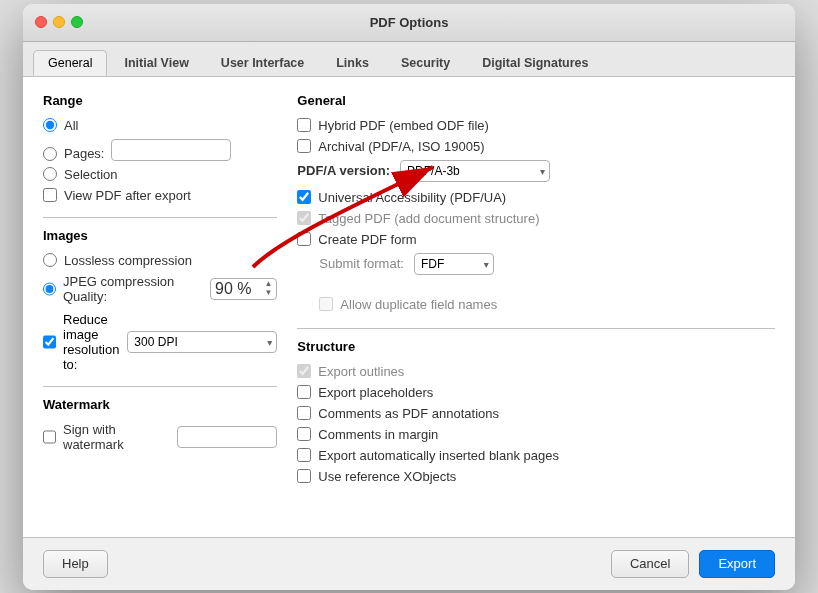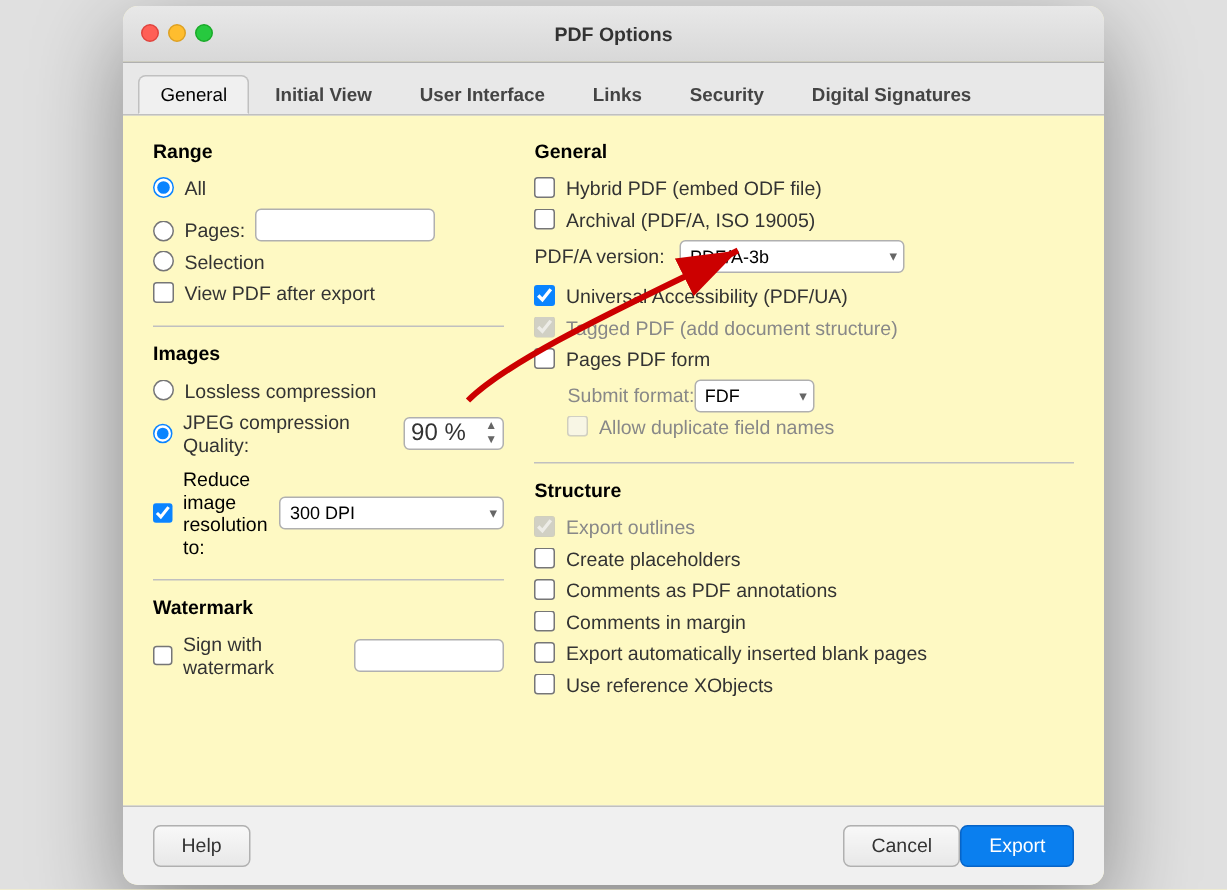--- a/index.html
+++ b/index.html
@@ -6,22 +6,22 @@
     body {
       background: #e0e0e0;
       display: flex;
       align-items: center;
       justify-content: center;
       min-height: 100vh;
       font-family: -apple-system, BlinkMacSystemFont, "Helvetica Neue", Arial, sans-serif;
       font-size: 13px;
     }
     .window {
-      width: 654px;
-      background: #fef9c3;
+      width: 772px;
+      background: #ffffff;
       border-radius: 10px;
       box-shadow: 0 20px 60px rgba(0,0,0,0.4);
       overflow: hidden;
     }
     .titlebar {
       background: linear-gradient(to bottom, #e8e8e8, #d8d8d8);
       height: 38px;
       display: flex;
       align-items: center;
       padding: 0 12px;
@@ -202,21 +202,21 @@
       accent-color: #0a84ff;
     }
     .pdf-version-row {
       display: flex;
       align-items: center;
       gap: 10px;
       margin-bottom: 8px;
     }
     .pdf-version-label {
       font-size: 13px;
-      font-weight: 400;
+      font-weight: 700;
       color: #333;
     }
     .footer {
       display: flex;
       justify-content: space-between;
       align-items: center;
       padding: 12px 20px;
       border-top: 1px solid #c0c0c0;
       background: #f0f0f0;
     }
@@ -239,21 +239,22 @@
     .structure-section .section-title {
       margin-top: 0;
     }
     .content-wrapper {
       position: relative;
     }
     
     .submit-row {
       display: flex;
       align-items: center;
-      margin-bottom: 2px;
+      gap: 10px;
+      margin-bottom: 22px;
       margin-left: 22px;
     }
     .submit-label {
       font-size: 13px;
       color: #888;
     }
     
     .arrow-svg {
       position: absolute;
       pointer-events: none;
@@ -391,21 +392,21 @@
           <div class="checkbox-row-right">
             <input type="checkbox" checked="" class="blue-checked" style="">
             <label>Universal Accessibility (PDF/UA)</label>
           </div>
           <div class="checkbox-row-right">
             <input type="checkbox" checked="" disabled="" style="">
             <label class="grayed">Tagged PDF (add document structure)</label>
           </div>
           <div class="checkbox-row-right">
             <input type="checkbox" style="">
-            <label>Pages PDF form</label>
+            <label>Create PDF form</label>
           </div>
 
           <div class="submit-row">
             <span class="submit-label">Submit format:</span>
             <div class="dropdown-wrapper">
               <select class="dropdown" style="width:80px;">
                 <option>FDF</option>
                 <option>PDF</option>
                 <option>HTML</option>
                 <option>XML</option>
@@ -423,21 +424,21 @@
 
         <div class="structure-section">
           <div class="section-title">Structure</div>
 
           <div class="checkbox-row-right">
             <input type="checkbox" checked="" disabled="" style="">
             <label class="grayed">Export outlines</label>
           </div>
           <div class="checkbox-row-right">
             <input type="checkbox" style="">
-            <label>Create placeholders</label>
+            <label>Export placeholders</label>
           </div>
           <div class="checkbox-row-right">
             <input type="checkbox" style="">
             <label>Comments as PDF annotations</label>
           </div>
           <div class="checkbox-row-right">
             <input type="checkbox" style="">
             <label>Comments in margin</label>
           </div>
           <div class="checkbox-row-right">
@@ -448,18 +449,18 @@
             <input type="checkbox" style="">
             <label>Use reference XObjects</label>
           </div>
         </div>
       </div>
     </div>
   </div>
 
   <div class="footer">
     <button class="btn">Help</button>
-    <div style="display:flex;gap:0;">
+    <div style="display:flex;gap:10px;">
       <button class="btn">Cancel</button>
       <button class="btn btn-primary">Export</button>
     </div>
   </div>
 </div>
 
 </body></html>

